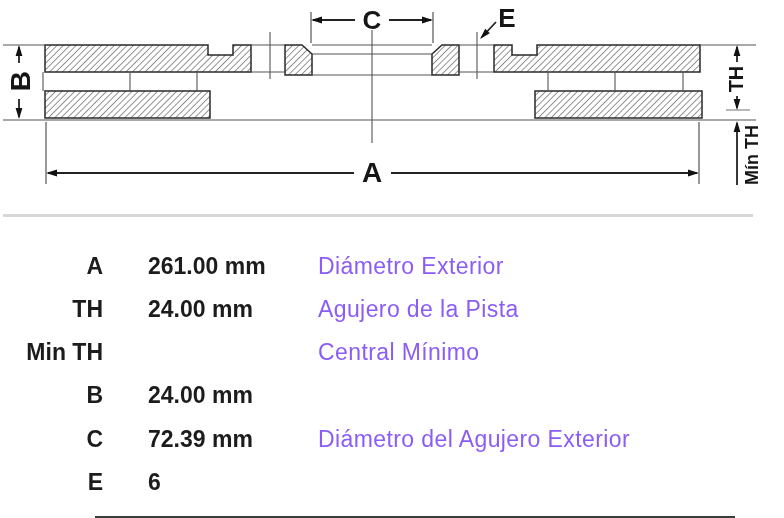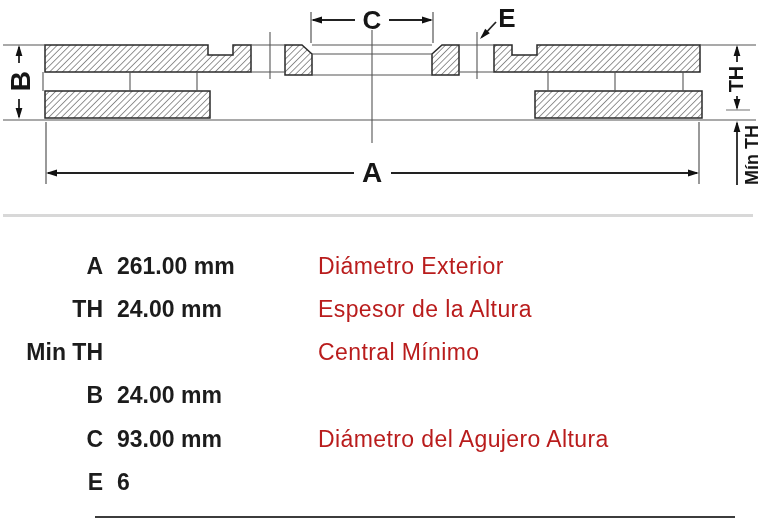--- a/index.html
+++ b/index.html
@@ -11,26 +11,26 @@
   .drawing svg{display:block;}
   .dim-label{font-family:"Liberation Sans",sans-serif;font-weight:bold;fill:#161616;}
   .divider{position:absolute;top:214px;left:3px;width:750px;height:3px;background:#d8d8d8;}
   .spec-table{position:absolute;left:0;top:232px;width:784px;height:270px;}
   .row{position:absolute;left:0;width:784px;height:28px;line-height:28px;}
   .row .k{
     position:absolute;left:0;top:0;width:103px;text-align:right;
     font-size:23px;font-weight:bold;color:#1c1c1c;white-space:nowrap;
   }
   .row .v{
-    position:absolute;left:117px;top:0;
+    position:absolute;left:148px;top:0;
     font-size:23px;font-weight:bold;color:#1c1c1c;white-space:nowrap;
   }
   .row .d{
     position:absolute;left:318px;top:0;
-    font-size:23px;font-weight:400;color:#b91c1c;letter-spacing:.4px;white-space:nowrap;
+    font-size:23px;font-weight:400;color:#8b5cf6;letter-spacing:.4px;white-space:nowrap;
   }
   .bottom-rule{position:absolute;bottom:0;left:95px;width:640px;height:2px;background:#3c3c3c;}
 </style>
 </head>
 <body>
 
 <div class="stage">
 
   <div class="drawing">
     <svg width="784" height="215" viewBox="0 0 784 215">
@@ -119,34 +119,34 @@
 
   <div class="spec-table">
     <div class="row" style="top:20px">
       <span class="k">A</span>
       <span class="v">261.00 mm</span>
       <span class="d">Diámetro Exterior</span>
     </div>
     <div class="row" style="top:63px">
       <span class="k">TH</span>
       <span class="v">24.00 mm</span>
-      <span class="d">Espesor de la Altura</span>
+      <span class="d">Agujero de la Pista</span>
     </div>
     <div class="row" style="top:106px">
       <span class="k">Min TH</span>
       <span class="d">Central Mínimo</span>
     </div>
     <div class="row" style="top:149px">
       <span class="k">B</span>
       <span class="v">24.00 mm</span>
     </div>
     <div class="row" style="top:193px">
       <span class="k">C</span>
-      <span class="v">93.00 mm</span>
-      <span class="d">Diámetro del Agujero Altura</span>
+      <span class="v">72.39 mm</span>
+      <span class="d">Diámetro del Agujero Exterior</span>
     </div>
     <div class="row" style="top:236px">
       <span class="k">E</span>
       <span class="v">6</span>
     </div>
   </div>
 
   <div class="bottom-rule"></div>
 </div>
 

